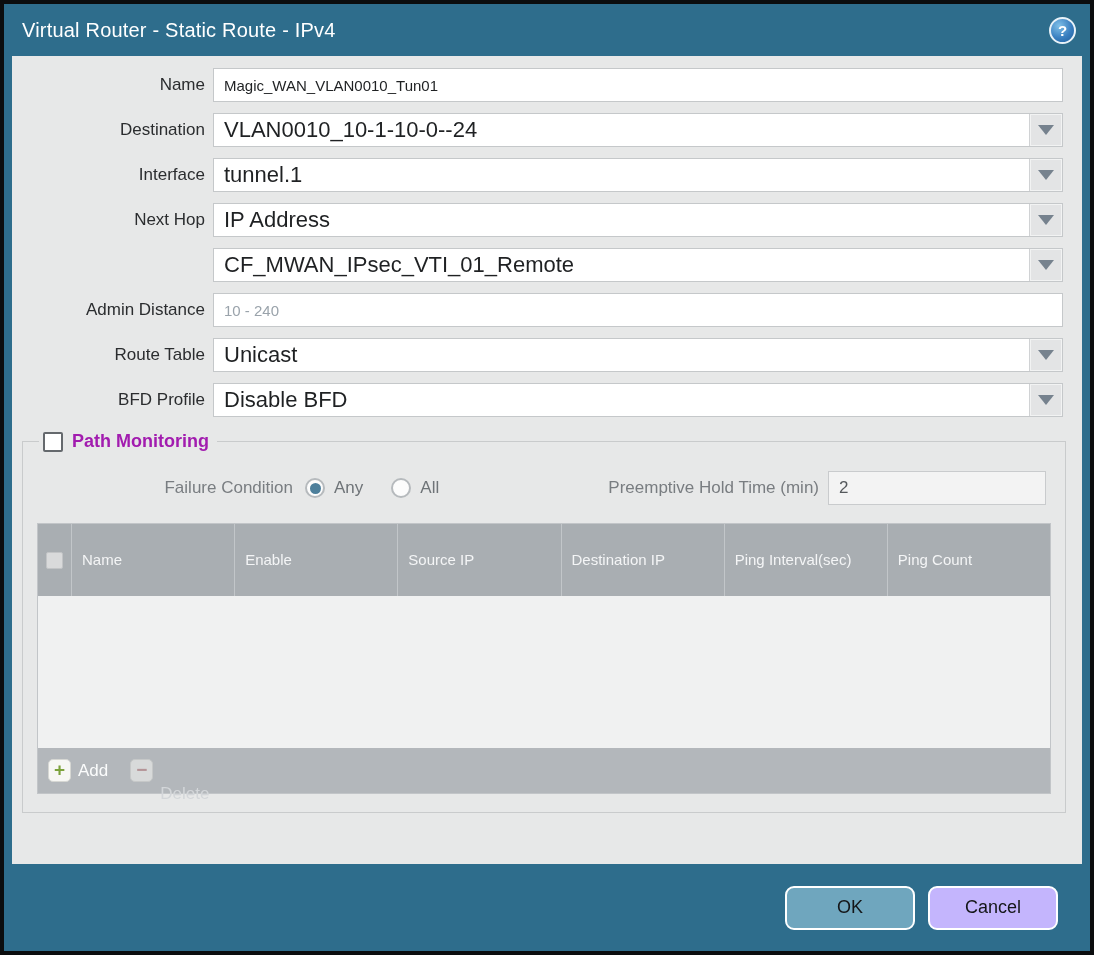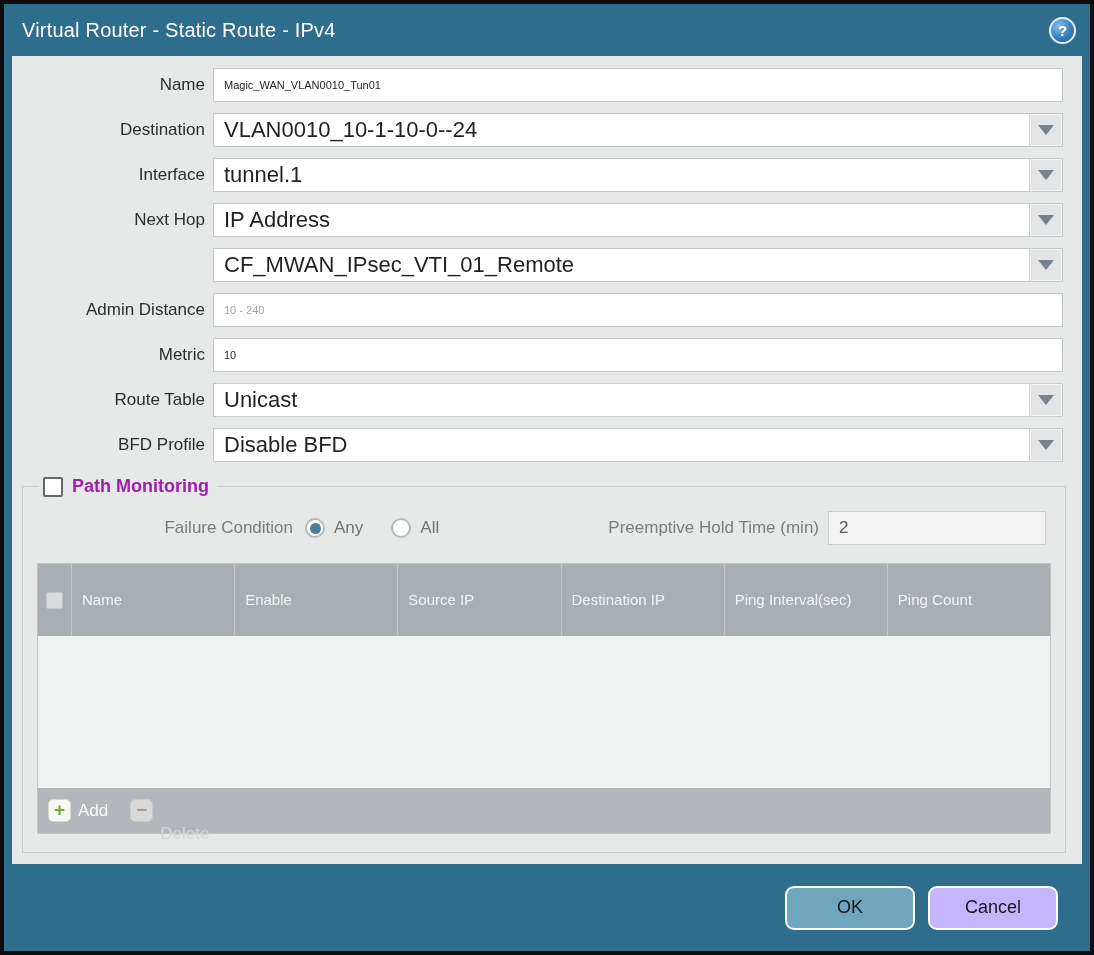--- a/index.html
+++ b/index.html
@@ -32,21 +32,21 @@
     padding-top:12px;
   }
   .form-row { display:flex; align-items:center; margin:11px 19px 0 0; height:34px; }
   .form-row:first-child { margin-top:0; }
   .form-label {
     width:201px; flex:0 0 201px; text-align:right; padding-right:8px;
     font-size:17px; color:#2b2d2f;
   }
   .text-input {
     flex:1; height:34px; border:1px solid #c5c8ca; background:#ffffff;
-    font-family:"Liberation Sans", sans-serif; font-size:11px; color:#1f2123;
+    font-family:"Liberation Sans", sans-serif; font-size:15px; color:#1f2123;
     padding:0 10px; outline:none;
   }
   .text-input::placeholder { color:#9aa3ab; opacity:1; }
   .combo { flex:1; display:flex; height:34px; border:1px solid #c5c8ca; background:#ffffff; cursor:pointer; }
   .combo-text { flex:1; display:flex; align-items:center; padding:0 10px; font-size:22px; color:#1f2123; }
   .combo-btn {
     flex:0 0 33px; background:#e3e4e5; border-left:1px solid #d0d2d4;
     display:flex; align-items:center; justify-content:center;
     box-shadow:inset 0 0 0 1px #f2f3f3;
   }
@@ -56,21 +56,21 @@
     margin:14px 16px 0 10px;
     border:1px solid #c9cbcc;
     padding:4px 14px 18px 14px;
   }
   legend.pm-legend { display:flex; align-items:center; padding:0 8px 0 4px; margin-left:2px; }
   .checkbox {
     width:20px; height:20px; background:#ffffff; border:2px solid #65696d;
     border-radius:2px; margin-right:9px; cursor:pointer;
   }
   .pm-title { font-size:18px; font-weight:bold; color:#a21caf; }
-  .pm-controls { display:flex; align-items:center; margin-top:10px; height:34px; }
+  .pm-controls { display:flex; align-items:center; margin-top:15px; height:34px; }
   .gray-label { font-size:17px; color:#797d81; }
   .fc-label { width:268px; text-align:right; padding-right:12px; }
   .radio-group { display:flex; align-items:flex-start; }
   .radio { width:20px; height:20px; border-radius:50%; border:2px solid #b6babd; background:#fcfcfc;
     display:flex; align-items:center; justify-content:center; margin-right:9px; cursor:pointer; }
   .radio .dot { width:11px; height:11px; border-radius:50%; background:transparent; }
   .radio.checked .dot { background:#4d7f9b; }
   .radio-label { font-size:17px; color:#6f7478; margin-right:28px; }
   .pht-group { margin-left:auto; display:flex; align-items:center; margin-right:5px; }
   .pht-label { padding-right:9px; }
@@ -166,24 +166,20 @@
             <span class="tri"></span>
           </div>
       </div>
     </div>
 
     <div class="form-row">
       <div class="form-label">Admin Distance</div>
       <input class="text-input" type="text" placeholder="10 - 240" style="">
     </div>
 
-    <div class="form-row">
-      <div class="form-label">Metric</div>
-      <input class="text-input" type="text" value="10" style="">
-    </div>
 
     <div class="form-row">
       <div class="form-label">Route Table</div>
       <div class="combo">
         <div class="combo-text">Unicast</div>
         <div class="combo-btn">
             <span class="tri"></span>
           </div>
       </div>
     </div>

